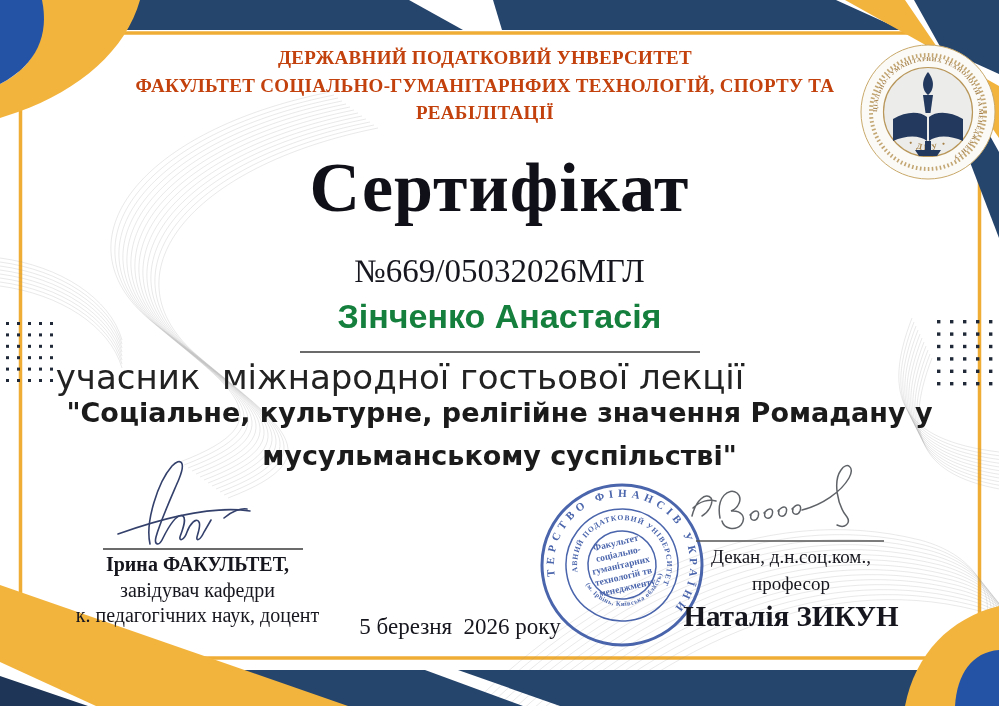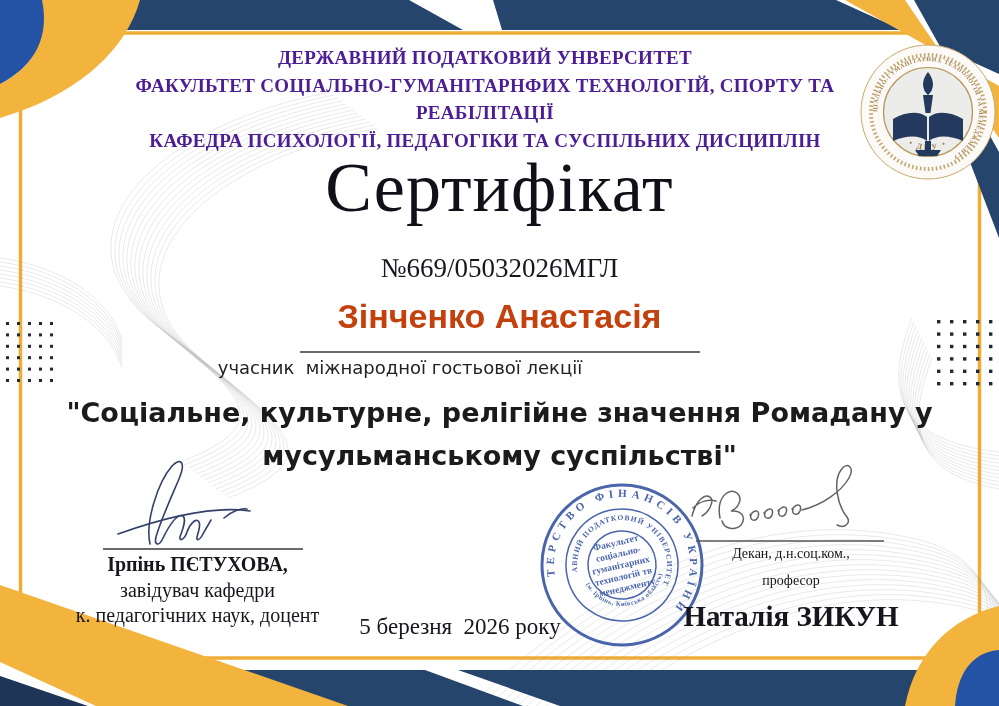--- a/index.html
+++ b/index.html
@@ -1,36 +1,36 @@
 <!DOCTYPE html>
 <html><head>
 <meta charset="utf-8">
 <style>
   html,body{margin:0;padding:0;background:#888;}
   .stage{position:relative;width:999px;height:706px;background:#ffffff;overflow:hidden;
          font-family:"Liberation Serif","DejaVu Serif",serif;color:#16161e;}
   .stage svg.decor{position:absolute;inset:0;z-index:0;}
   .txt{position:absolute;z-index:2;text-align:center;}
   .hdr{left:30px;width:910px;top:44px;font-weight:700;font-size:19px;line-height:27.5px;
-       letter-spacing:.3px;color:#4c1d95;}
-  .title{left:0;width:999px;top:148px;font-size:70px;font-weight:400;letter-spacing:1px;color:#101018;}
-  .number{left:0;width:999px;top:253px;font-size:27px;color:#17171f;}
+       letter-spacing:.3px;color:#c2410c;}
+  .title{left:0;width:999px;top:148px;font-size:70px;font-weight:700;letter-spacing:1px;color:#101018;}
+  .number{left:0;width:999px;top:253px;font-size:33px;color:#17171f;}
   .name{left:0;width:999px;top:297px;font-size:34px;font-weight:700;
-        font-family:"Liberation Sans","DejaVu Sans",sans-serif;color:#c2410c;}
-  .role{left:0;width:800px;top:357px;font-size:18px;font-family:"DejaVu Sans",sans-serif;
+        font-family:"Liberation Sans","DejaVu Sans",sans-serif;color:#15803d;}
+  .role{left:0;width:800px;top:357px;font-size:34px;font-family:"DejaVu Sans",sans-serif;
         color:#222;white-space:pre-wrap;}
   .lect{left:0;width:999px;font-size:27px;font-weight:700;
         font-family:"DejaVu Sans",sans-serif;color:#1b1b1b;}
   .lect1{top:397px;} .lect2{top:440px;}
   .leftcol{left:55px;width:285px;font-size:20px;line-height:25.5px;}
   .l-name{top:552px;font-weight:700;}
   .l-pos1{top:578px;} .l-pos2{top:603px;}
   .hours{left:352px;width:220px;top:536px;font-size:23px;}
   .date{left:350px;width:220px;top:614px;font-size:23px;white-space:pre-wrap;}
-  .rightcol{left:681px;width:220px;font-size:14px;}
+  .rightcol{left:681px;width:220px;font-size:19px;}
   .r-line1{top:546px;} .r-line2{top:573px;}
   .r-name{top:600px;font-weight:700;font-size:29px;}
   .stampfont{font-family:"Liberation Serif",serif;}
 </style>
 </head>
 <body>
 
 <div class="stage">
 
   <svg class="decor" viewBox="0 0 999 706" aria-hidden="true">
@@ -249,31 +249,30 @@
       <path d="M 778,511 C 784,504 788,507 786,513 C 784,518 777,517 779,511"></path>
       <path d="M 792,509 C 798,502 802,505 800,511 C 798,516 791,515 793,509"></path>
       <path d="M 802,510 C 822,505 841,492 849,478 C 855,467 847,461 841,470 C 833,481 837,505 847,517 C 851,523 845,529 837,525"></path>
     </g>
   </svg>
 
   <div class="txt hdr">
     <div>ДЕРЖАВНИЙ ПОДАТКОВИЙ УНВЕРСИТЕТ</div>
     <div>ФАКУЛЬТЕТ СОЦІАЛЬНО-ГУМАНІТАРНФИХ ТЕХНОЛОГІЙ, СПОРТУ ТА</div>
     <div>РЕАБІЛІТАЦІЇ</div>
-    <div>КАФЕДРА ПСИХОЛОГІЇ, ПЕДАГОГІКИ ТА СУСПІЛЬНИХ ДИСЦИПЛІН</div>
   </div>
 
   <div class="txt title">Сертифікат</div>
   <div class="txt number">№669/05032026МГЛ</div>
   <div class="txt name">Зінченко Анастасія</div>
   <div class="txt role">учасник  міжнародної гостьової лекції</div>
   <div class="txt lect lect1">"Соціальне, культурне, релігійне значення Ромадану у</div>
   <div class="txt lect lect2">мусульманському суспільстві"</div>
 
-  <div class="txt leftcol l-name">Ірпінь ПЄТУХОВА,</div>
+  <div class="txt leftcol l-name">Ірина ФАКУЛЬТЕТ,</div>
   <div class="txt leftcol l-pos1">завідувач кафедри</div>
   <div class="txt leftcol l-pos2">к. педагогічних наук, доцент</div>
 
   <div class="txt date">5 березня  2026 року</div>
 
   <div class="txt rightcol r-line1">Декан, д.н.соц.ком.,</div>
   <div class="txt rightcol r-line2">професор</div>
   <div class="txt rightcol r-name">Наталія ЗИКУН</div>
 
 </div>

